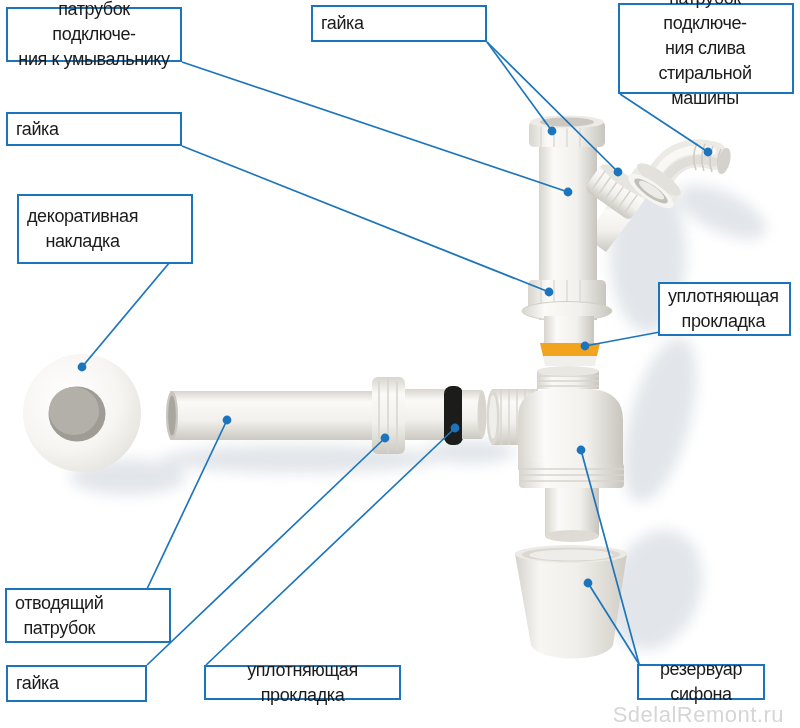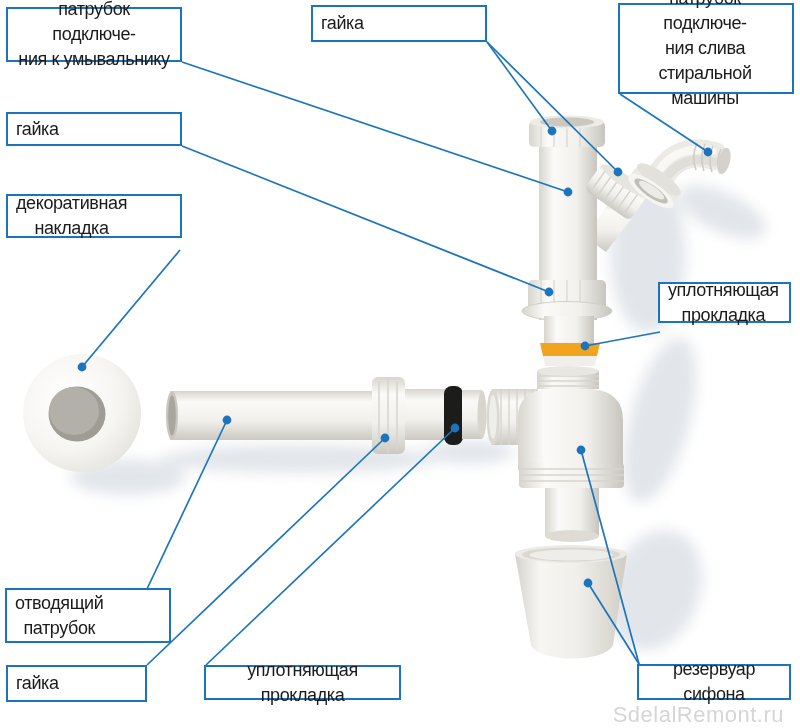--- a/index.html
+++ b/index.html
@@ -182,24 +182,24 @@
     </g>
   </svg>
 
   <div class="label-box" style="left:6px;top:7px;width:176px;height:55px">патрубок подключе-
 ния к умывальнику</div>
   <div class="label-box" style="left:6px;top:112px;width:176px;height:34px">гайка</div>
   <div class="label-box" style="left:311px;top:5px;width:176px;height:37px">гайка</div>
   <div class="label-box" style="left:618px;top:3px;width:176px;height:91px;padding-left:6px">патрубок подключе-
 ния слива стиральной
 машины</div>
-  <div class="label-box" style="left:6px;top:194px;width:176px;height:44px">декоративная
+  <div class="label-box" style="left:17px;top:194px;width:176px;height:70px">декоративная
 накладка</div>
-  <div class="label-box" style="left:658px;top:282px;width:133px;height:41px">уплотняющая
+  <div class="label-box" style="left:658px;top:282px;width:133px;height:54px">уплотняющая
 прокладка</div>
   <div class="label-box" style="left:5px;top:588px;width:166px;height:55px">отводящий
 патрубок</div>
   <div class="label-box" style="left:6px;top:665px;width:141px;height:37px">гайка</div>
   <div class="label-box" style="left:204px;top:665px;width:197px;height:35px">уплотняющая прокладка</div>
-  <div class="label-box" style="left:637px;top:664px;width:154px;height:36px">резервуар сифона</div>
+  <div class="label-box" style="left:637px;top:664px;width:128px;height:36px">резервуар сифона</div>
 
   <div class="watermark">SdelalRemont.ru</div>
 </div>
 
 </body></html>

